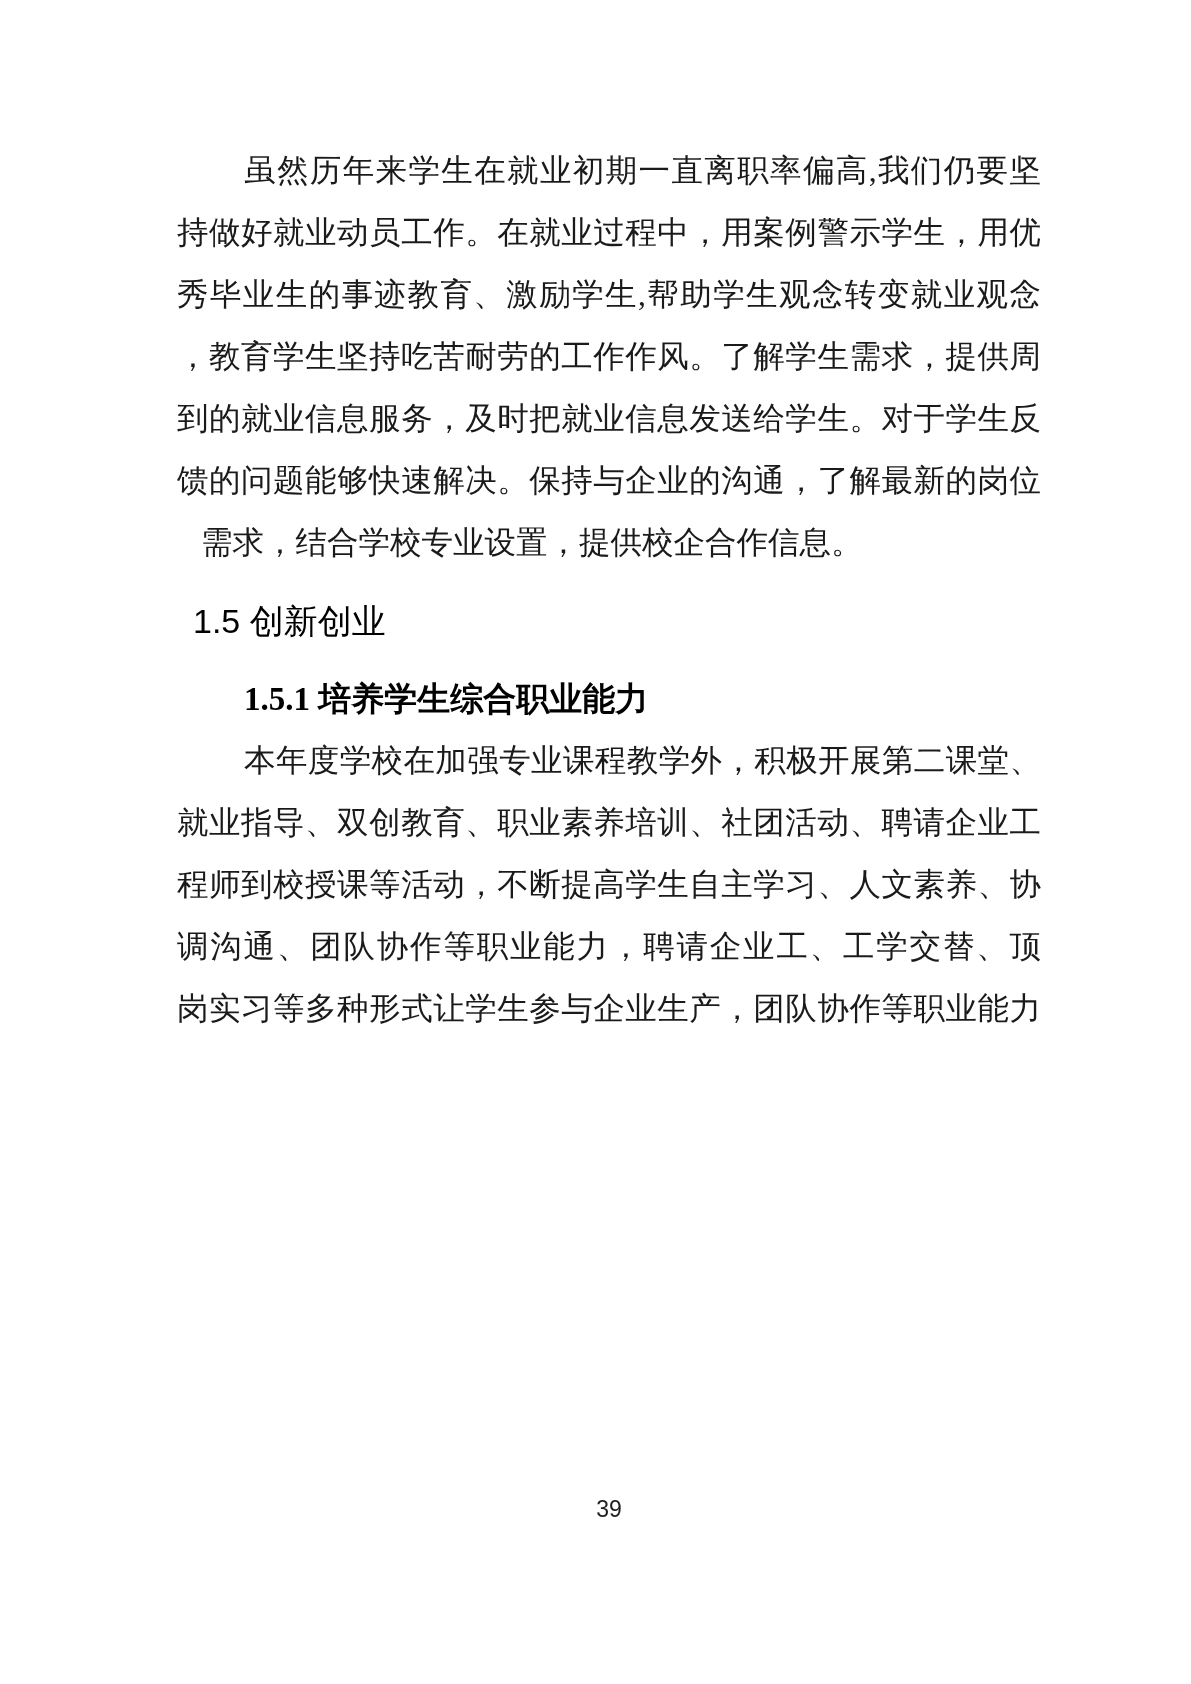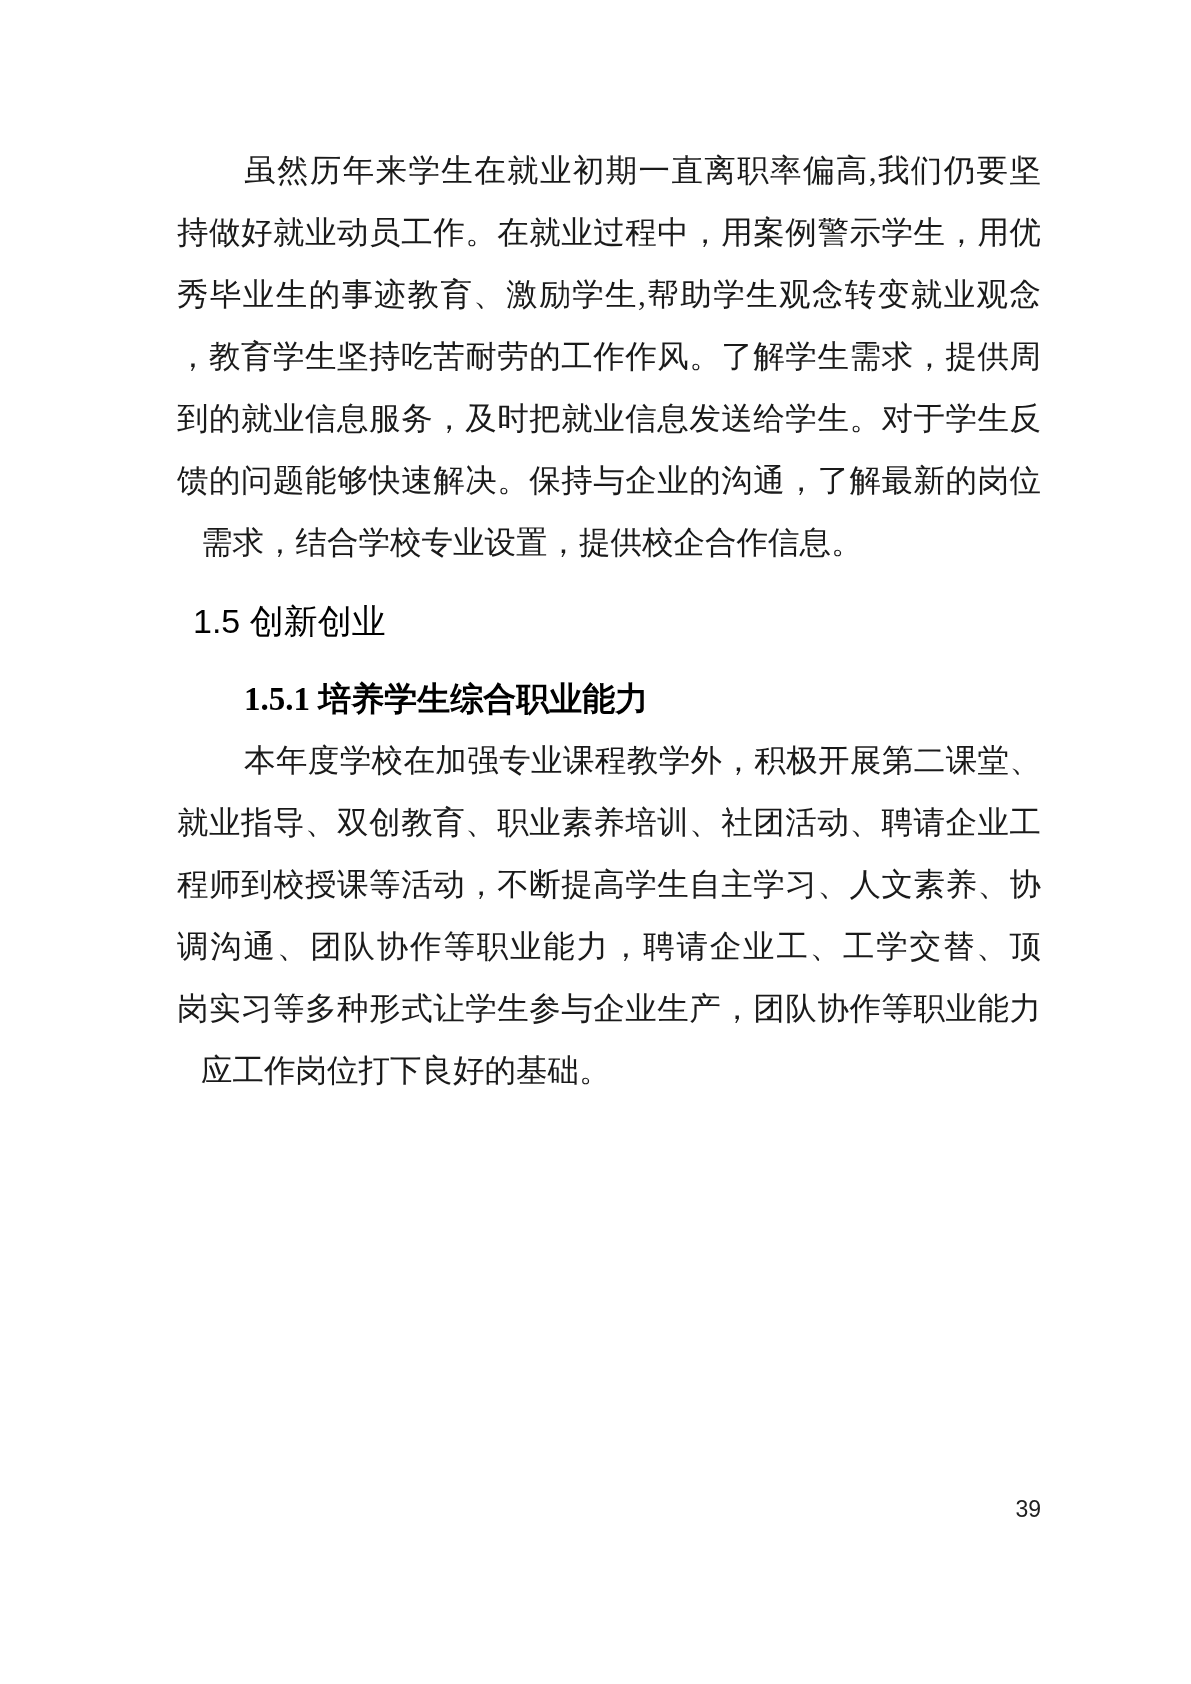--- a/index.html
+++ b/index.html
@@ -46,21 +46,21 @@
     line-height: 62px;
     color: #000000;
     margin: 0;
     padding-left: 67px;
   }
   .page-number {
     position: absolute;
     left: 177px;
     width: 864px;
     top: 1496px;
-    text-align: right;
+    text-align: center;
     font-size: 23px;
     color: #1f1f1f;
     font-family: "Liberation Sans", "DejaVu Sans", sans-serif;
   }
 </style>
 </head>
 <body>
 
 <div class="page">
   <div class="text-block">
@@ -74,18 +74,17 @@
     <div class="line last">需求，结合学校专业设置，提供校企合作信息。</div>
 
     <h2 class="heading-1">1.5 创新创业</h2>
     <h3 class="heading-2">1.5.1 培养学生综合职业能力</h3>
 
     <div class="line indent">本年度学校在加强专业课程教学外，积极开展第二课堂、</div>
     <div class="line">就业指导、双创教育、职业素养培训、社团活动、聘请企业工</div>
     <div class="line">程师到校授课等活动，不断提高学生自主学习、人文素养、协</div>
     <div class="line">调沟通、团队协作等职业能力，聘请企业工、工学交替、顶</div>
     <div class="line">岗实习等多种形式让学生参与企业生产，团队协作等职业能力</div>
-    <div class="line last">应工作岗位打下良好的基础。</div>
 
   </div>
 
   <div class="page-number">39</div>
 </div>
 
 </body></html>

